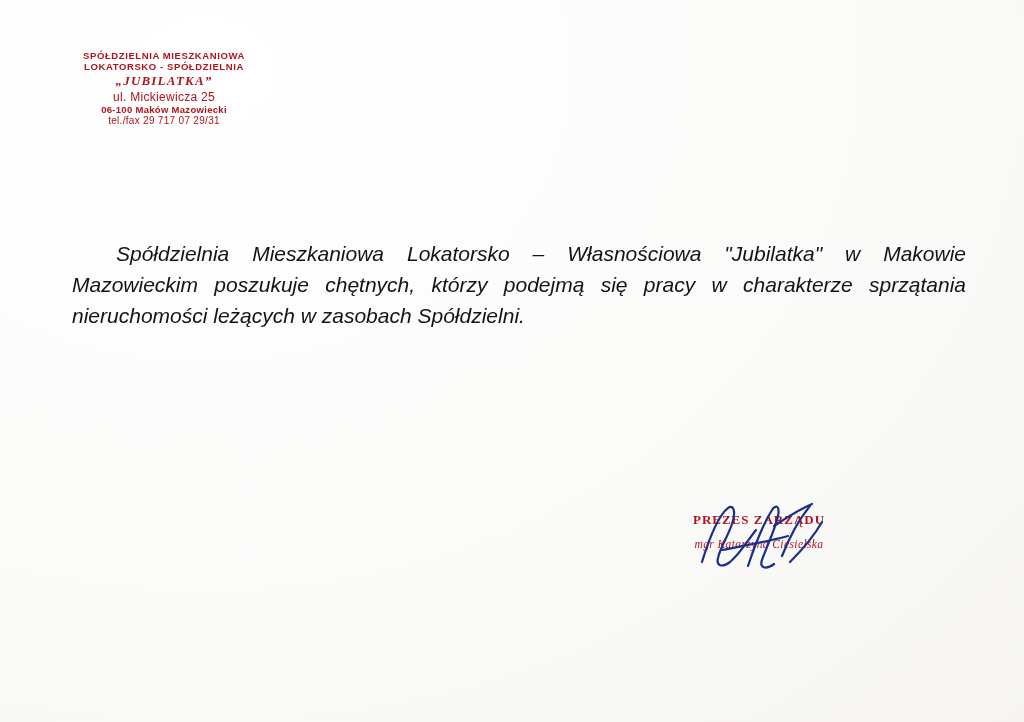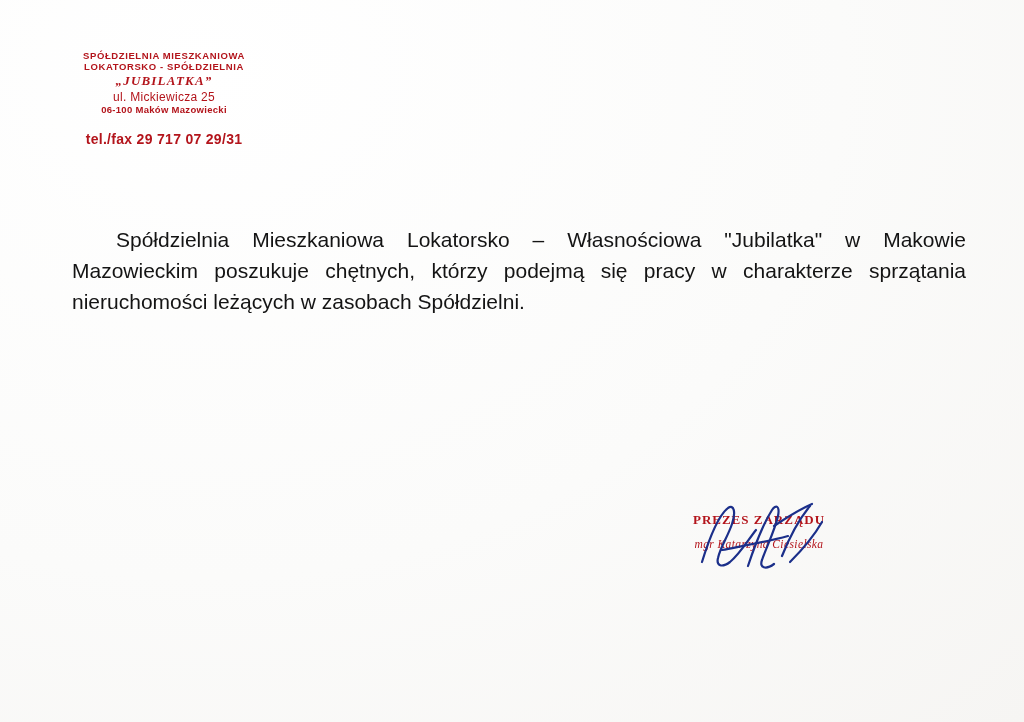--- a/index.html
+++ b/index.html
@@ -61,23 +61,22 @@
   }
   .lh-street {
     font-size: 12px;
     margin-top: 1px;
   }
   .lh-city {
     font-size: 9.5px;
     font-weight: bold;
   }
   .lh-tel {
-    font-size: 14px;
-    font-weight: bold;
-    margin-top: 16px;
+    font-size: 10px;
+    font-weight: normal;
   }
 
   
   .doc-title {
     position: absolute;
     left: 0;
     right: 0;
     top: 124px;
     text-align: center;
     font-size: 34px;
@@ -85,21 +84,22 @@
     letter-spacing: 7px;
     color: #111111;
     font-family: "Liberation Sans", sans-serif;
   }
 
   
   .body-wrap {
     position: absolute;
     left: 72px;
     right: 58px;
-    top: 224px;
+    top: 238px;
+    font-style: italic;
   }
   p.para {
     margin: 0;
     font-size: 21px;
     line-height: 1.48;
     color: #141414;
     font-family: "Liberation Sans", sans-serif;
   }
   p.justified {
     text-align: justify;

